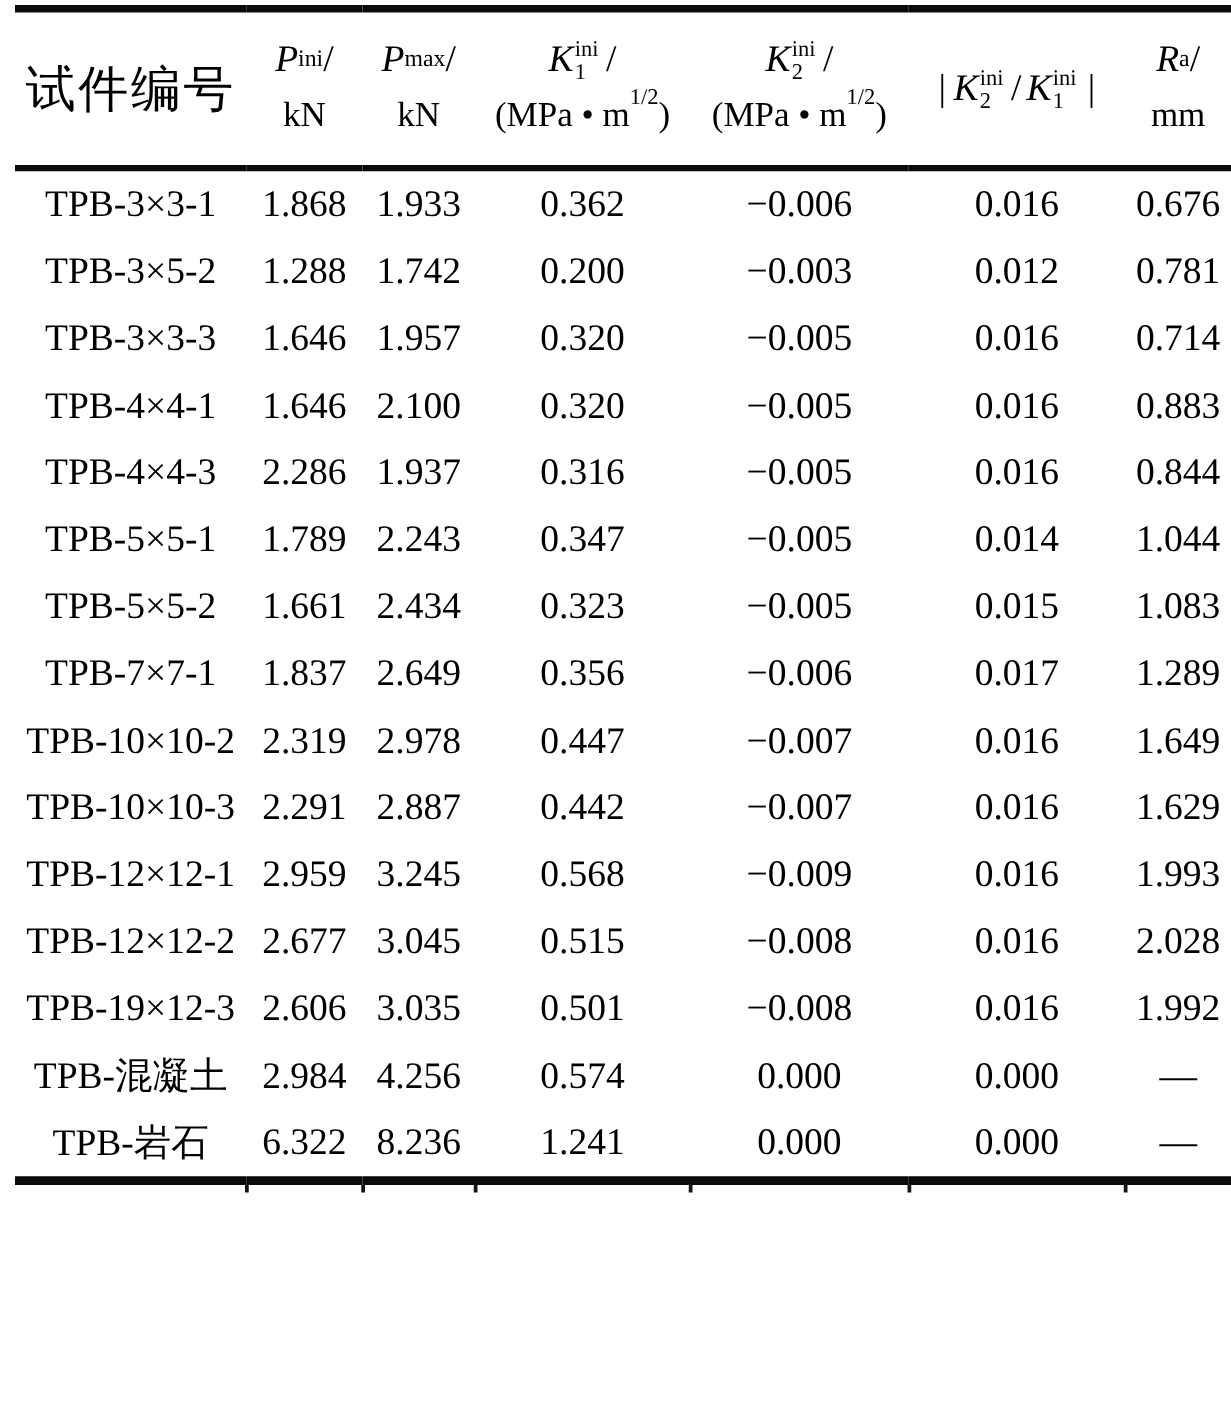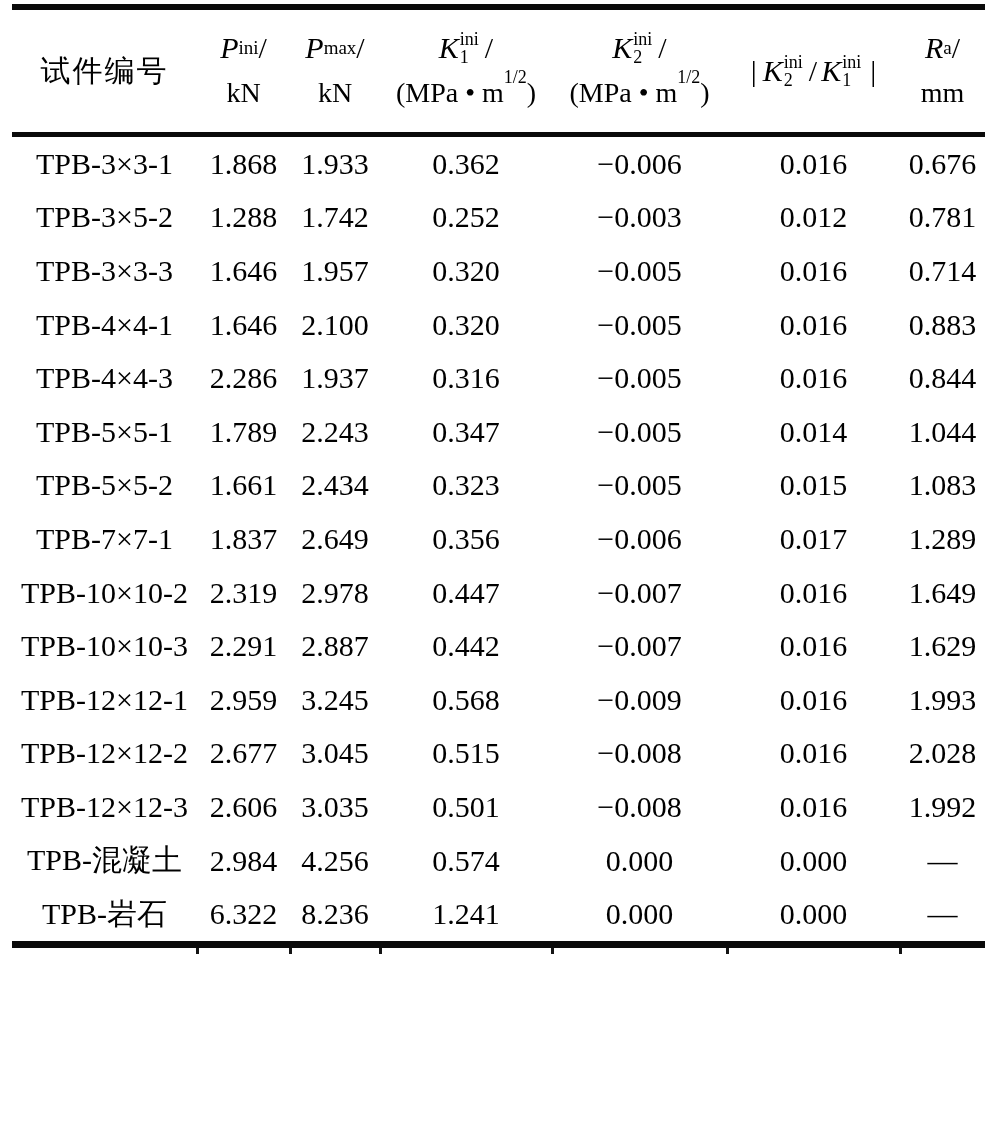--- a/index.html
+++ b/index.html
@@ -30,21 +30,21 @@
     border-bottom: 5px solid #0a0a0a;
     font-weight: normal;
     padding: 0;
     height: 122px;
     vertical-align: middle;
   }
   .hcol { display: flex; flex-direction: column; align-items: center; justify-content: center; height: 100%; }
   .hline1 { height: 58px; display: flex; align-items: center; justify-content: center; font-size: 30px; }
   .hline2 { height: 46px; display: flex; align-items: flex-start; justify-content: center; font-size: 28px; }
   .hsingle { display: flex; align-items: center; justify-content: center; height: 100%; font-size: 30px; }
-  .cjk { font-size: 30px; letter-spacing: 2px; }
+  .cjk { font-size: 40px; letter-spacing: 2px; }
 
   .sym { font-style: italic; font-size: 30px; }
   sub.hsub { font-size: 19px; font-style: normal; vertical-align: -7px; line-height: 0; }
   sup.hsup { font-size: 18px; font-style: normal; vertical-align: 9px; line-height: 0; }
   .slash { font-size: 30px; padding-left: 3px; }
   .stack {
     display: inline-flex; flex-direction: column; align-items: flex-start;
     font-size: 18px; line-height: 1.0; font-style: normal;
     vertical-align: -11px; margin: 0 3px 0 1px;
   }
@@ -185,21 +185,21 @@
     <td>1.933</td>
     <td>0.362</td>
     <td>−0.006</td>
     <td>0.016</td>
     <td>0.676</td>
   </tr>
         <tr>
     <td>TPB-3×5-2</td>
     <td>1.288</td>
     <td>1.742</td>
-    <td>0.252</td>
+    <td>0.200</td>
     <td>−0.003</td>
     <td>0.012</td>
     <td>0.781</td>
   </tr>
         <tr>
     <td>TPB-3×3-3</td>
     <td>1.646</td>
     <td>1.957</td>
     <td>0.320</td>
     <td>−0.005</td>
@@ -281,21 +281,21 @@
         <tr>
     <td>TPB-12×12-2</td>
     <td>2.677</td>
     <td>3.045</td>
     <td>0.515</td>
     <td>−0.008</td>
     <td>0.016</td>
     <td>2.028</td>
   </tr>
         <tr>
-    <td>TPB-12×12-3</td>
+    <td>TPB-19×12-3</td>
     <td>2.606</td>
     <td>3.035</td>
     <td>0.501</td>
     <td>−0.008</td>
     <td>0.016</td>
     <td>1.992</td>
   </tr>
         <tr>
     <td>TPB-混凝土</td>
     <td>2.984</td>

